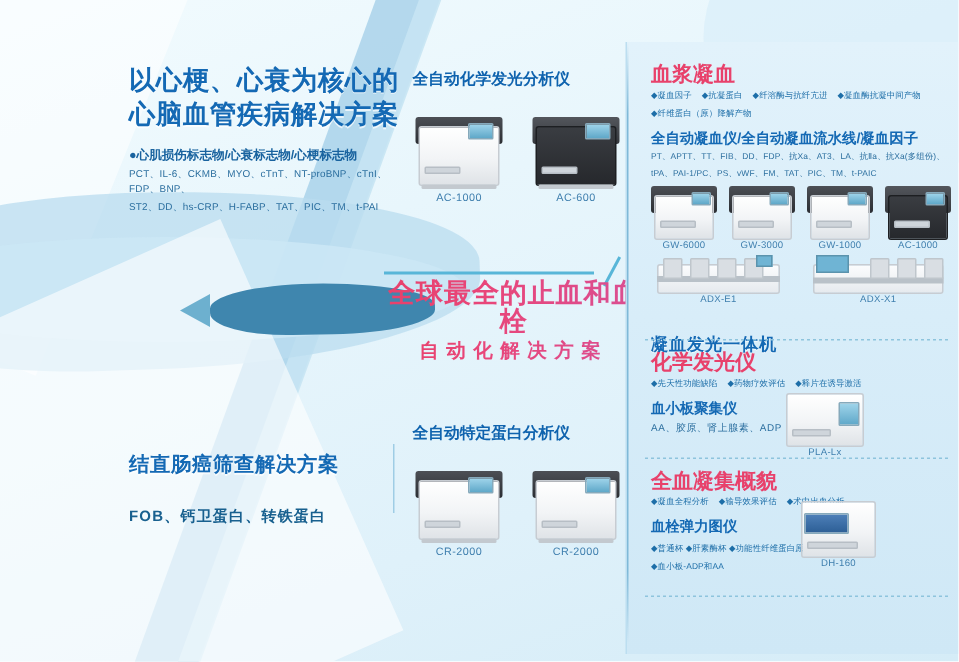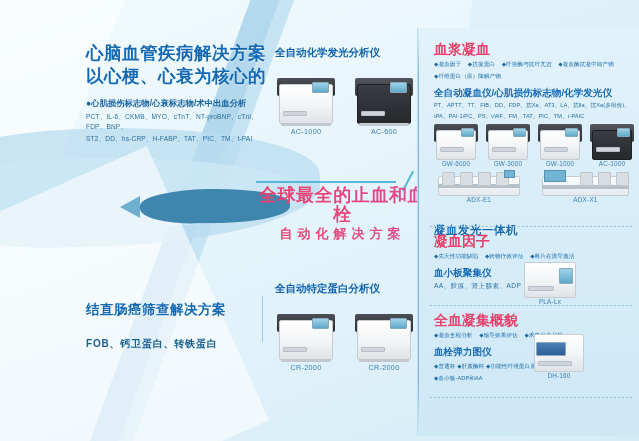--- a/index.html
+++ b/index.html
@@ -177,23 +177,23 @@
     <div class="diag1"></div>
     <div class="diag2"></div>
     <div class="swoosh-a"></div>
     <div class="swoosh-b"></div>
     <div class="white-wedge"></div>
     <div class="swoosh-c"></div>
     <div class="arrow-tip"></div>
   </div>
 
   <div class="lt">
+    <div class="h-blue t1">以心梗、心衰为核心的</div>
     <div class="h-blue t1">心脑血管疾病解决方案</div>
-    <div class="h-blue t1">以心梗、心衰为核心的</div>
-    <div class="bullet">●心肌损伤标志物/心衰标志物/术中出血分析</div>
+    <div class="bullet">●心肌损伤标志物/心衰标志物/心梗标志物</div>
     <div class="markers">PCT、IL-6、CKMB、MYO、cTnT、NT-proBNP、cTnI、FDP、BNP、</div>
     <div class="markers">ST2、DD、hs-CRP、H-FABP、TAT、PIC、TM、t-PAI</div>
   </div>
 
   <div style="position:absolute;left:275px;top:46px;width:140px;">
     <div class="prod-head">全自动化学发光分析仪</div>
     <div class="prod-row" style="margin-top:14px;gap:16px;">
       <div class="prod">
         <div class="dev">
           <div class="top"></div>
@@ -262,21 +262,21 @@
     <h3 class="h-pink-flat">血浆凝血</h3>
     <div class="bl">
       <span>◆凝血因子</span>
       <span>◆抗凝蛋白</span>
       <span>◆纤溶酶与抗纤亢进</span>
       <span>◆凝血酶抗凝中间产物</span>
     </div>
     <div class="bl">
       <span>◆纤维蛋白（原）降解产物</span>
     </div>
-    <h4>全自动凝血仪/心肌损伤标志物/化学发光仪</h4>
+    <h4>全自动凝血仪/全自动凝血流水线/凝血因子</h4>
     <div class="mk">PT、APTT、TT、FIB、DD、FDP、抗Xa、AT3、LA、抗Ⅱa、抗Xa(多组份)、</div>
     <div class="mk">tPA、PAI-1/PC、PS、vWF、FM、TAT、PIC、TM、t-PAIC</div>
   </div>
 
   <div style="position:absolute;left:432px;top:120px;display:flex;gap:4px;">
     <div style="width:48px;">
       <div class="dev" style="width:48px;height:40px;">
         <div class="top"></div>
           <div class="body"></div>
           <div class="screen" style="right:6px;width:13px;height:9px;"></div>
@@ -338,21 +338,21 @@
       <div class="pcap">ADX-X1</div>
     </div>
   </div>
 
   <div class="rp" style="top:223px;">
     <h3 class="h-blue" style="font-size:11.5px;">凝血发光一体机</h3>
   </div>
   <div class="dotline" style="top:226px;"></div>
 
   <div class="rp" style="top:234px;">
-    <h3 class="h-pink-flat">凝血因子</h3>
+    <h3 class="h-pink-flat">化学发光仪</h3>
     <div class="bl">
       <span>◆先天性功能缺陷</span>
       <span>◆药物疗效评估</span>
       <span>◆释片在诱导激活</span>
     </div>
     <h4>血小板聚集仪</h4>
     <div class="mini">AA、胶原、肾上腺素、ADP</div>
   </div>
   <div style="position:absolute;left:520px;top:258px;width:60px;">
     <div class="dev" style="width:60px;height:40px;">

